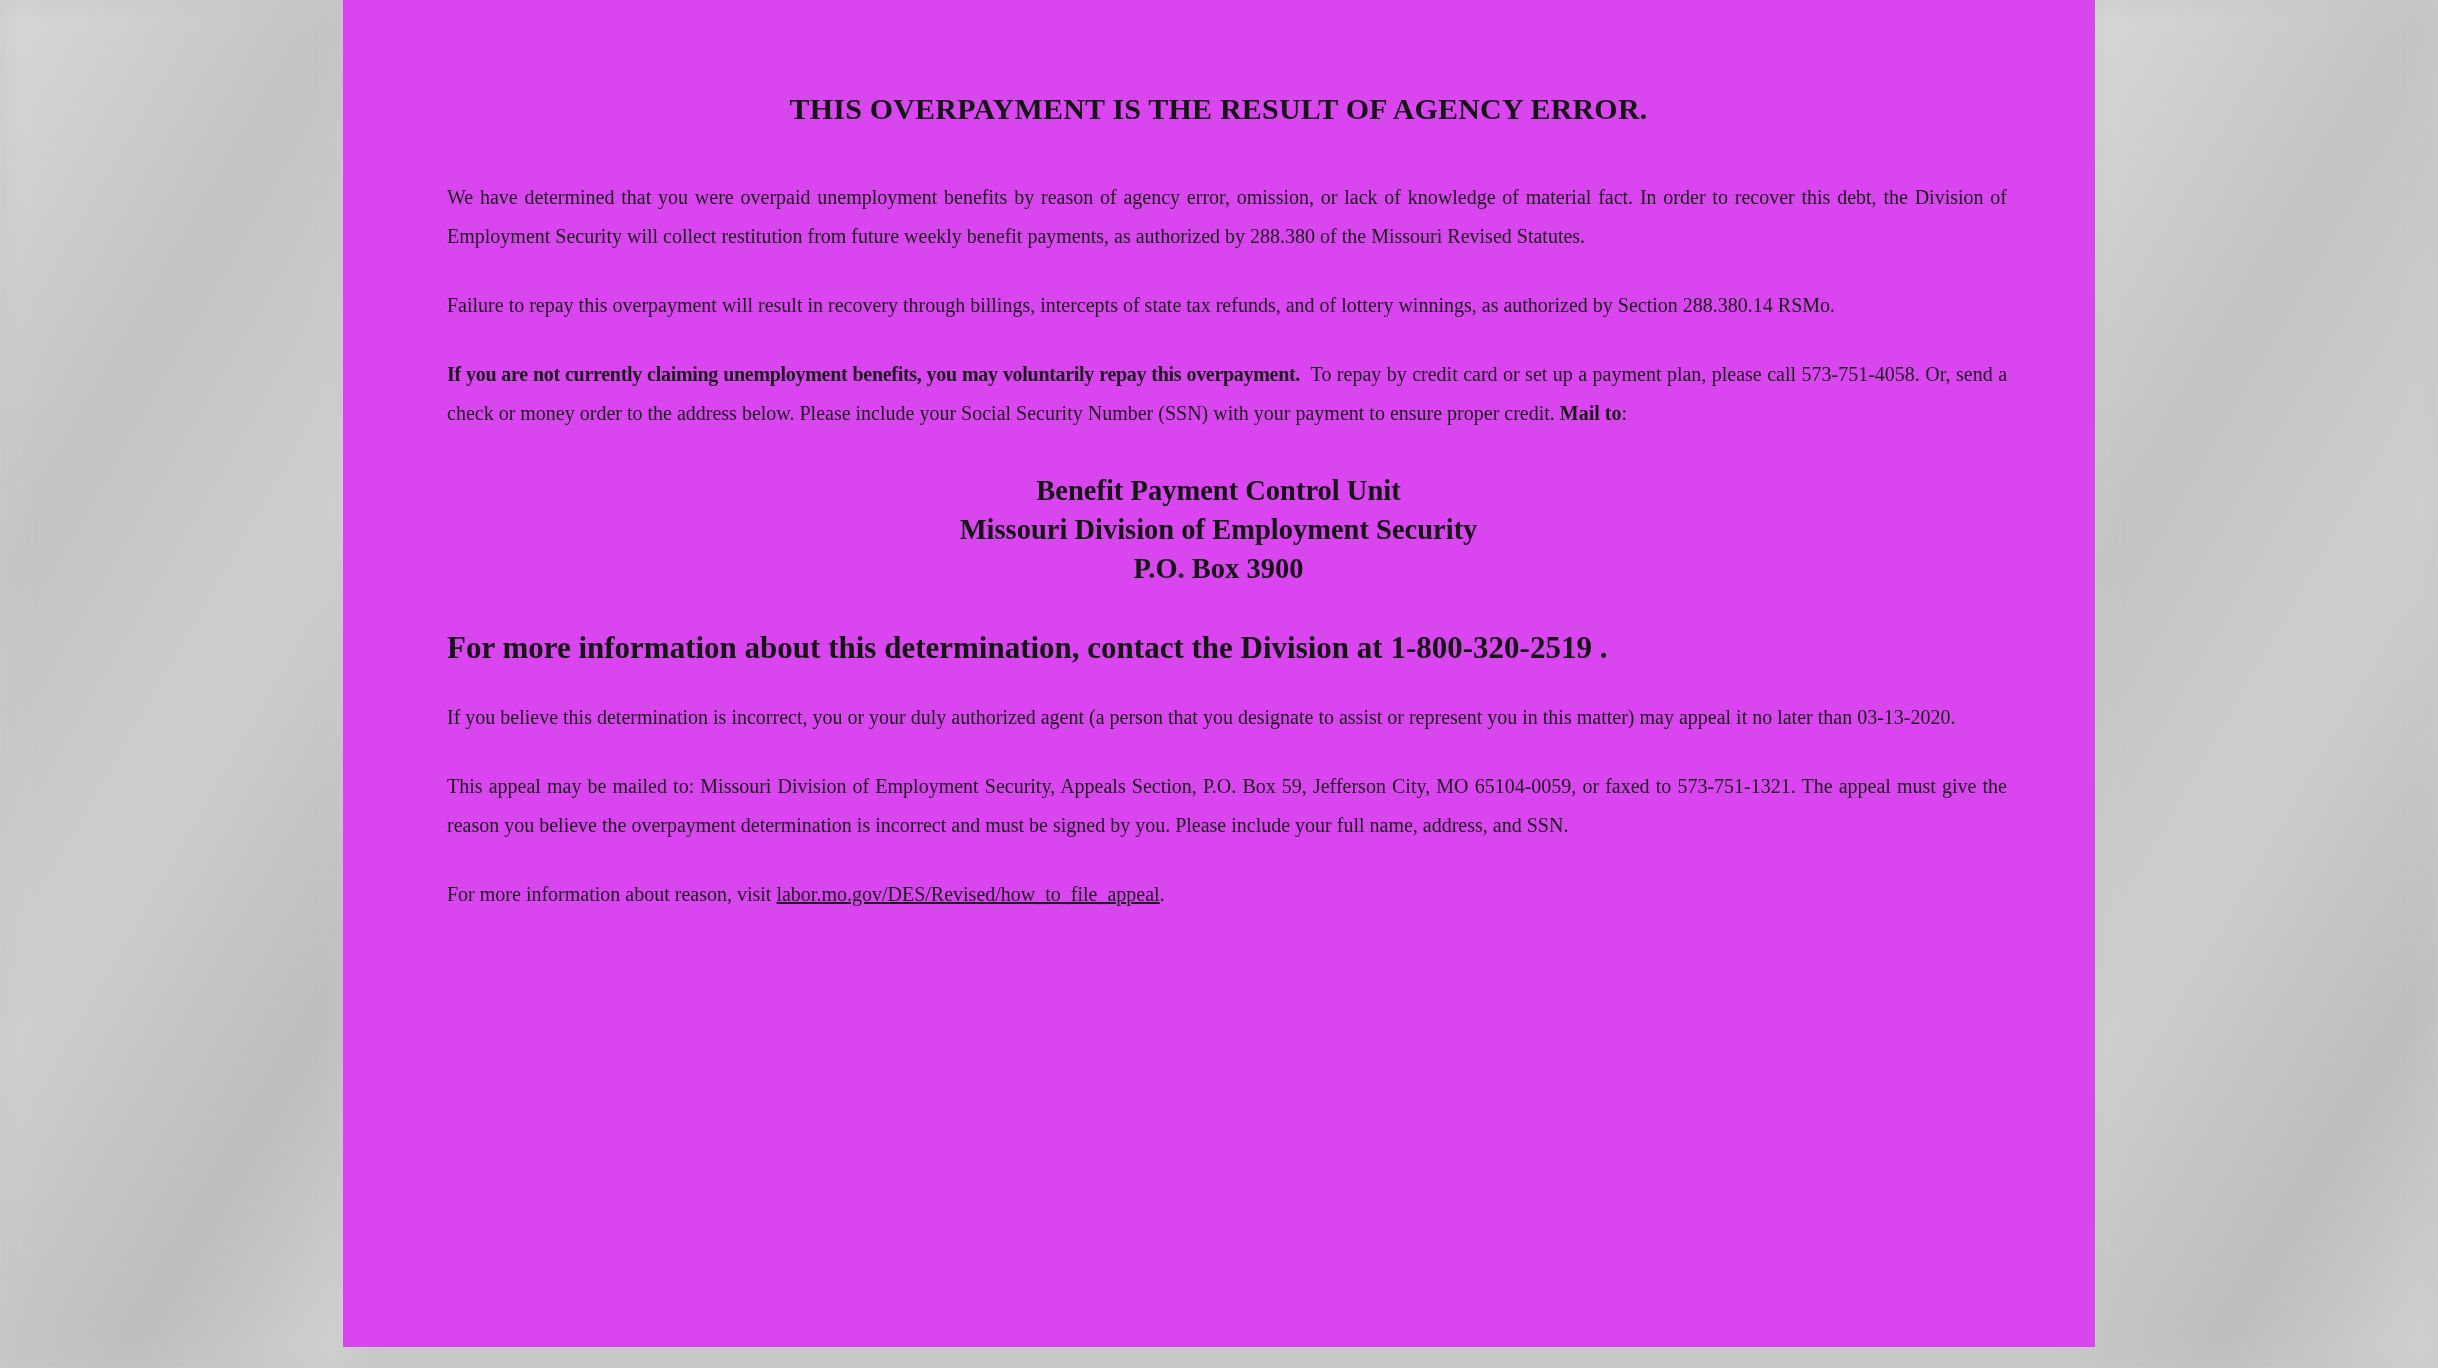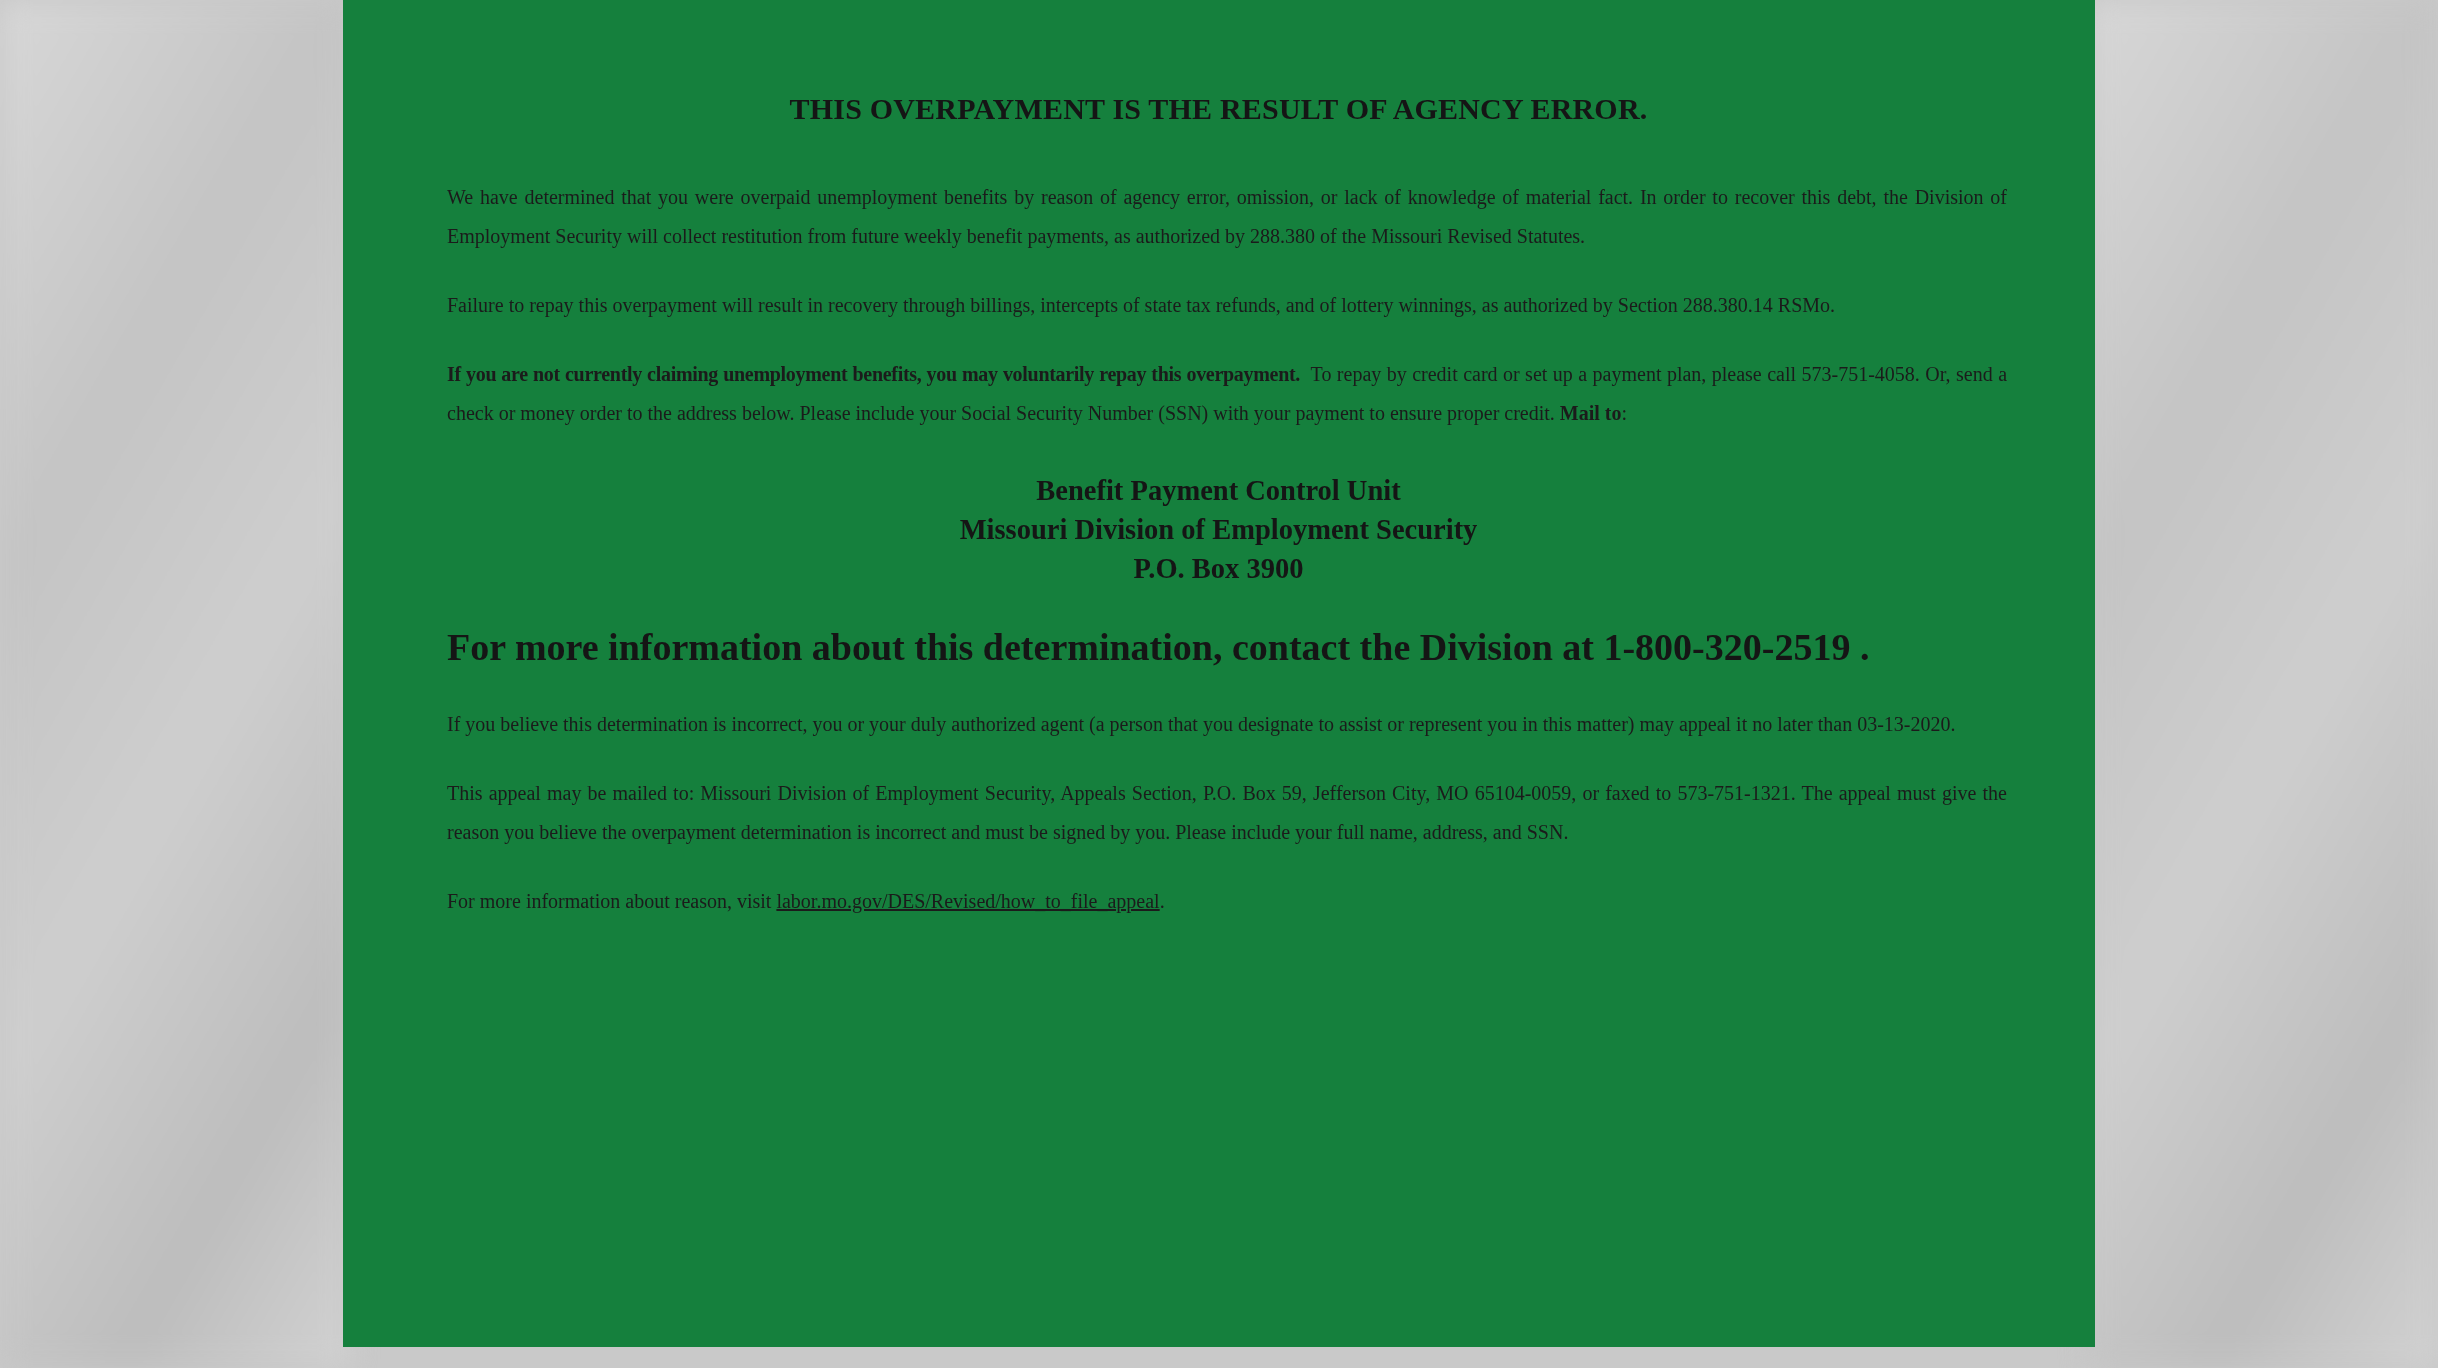--- a/index.html
+++ b/index.html
@@ -26,21 +26,21 @@
   }
   #blur-left { left: 0; width: 350px; }
   #blur-right { right: 0; width: 350px; }
 
   #page {
     position: absolute;
     left: 343px;
     top: 0;
     width: 1752px;
     height: 1347px;
-    background: #15803d;
+    background: #d946ef;
     box-shadow: 0 0 0 0 rgba(0,0,0,0);
   }
   #page-inner {
     position: absolute;
     left: 0;
     top: 0;
     width: 1752px;
     padding: 0 64px 0 63px;
   }
 
@@ -72,21 +72,21 @@
   .addr-block {
     text-align: center;
     font-weight: bold;
     font-size: 28.5px;
     line-height: 39px;
     color: #151515;
     margin-top: 38px;
   }
 
   .contact-line {
-    font-size: 38px;
+    font-size: 31px;
     line-height: 39px;
     font-weight: bold;
     color: #151515;
     margin-top: 40px;
     padding: 0 24px 0 41px;
   }
 
   .link {
     text-decoration: underline;
     color: #1b1b1b;

